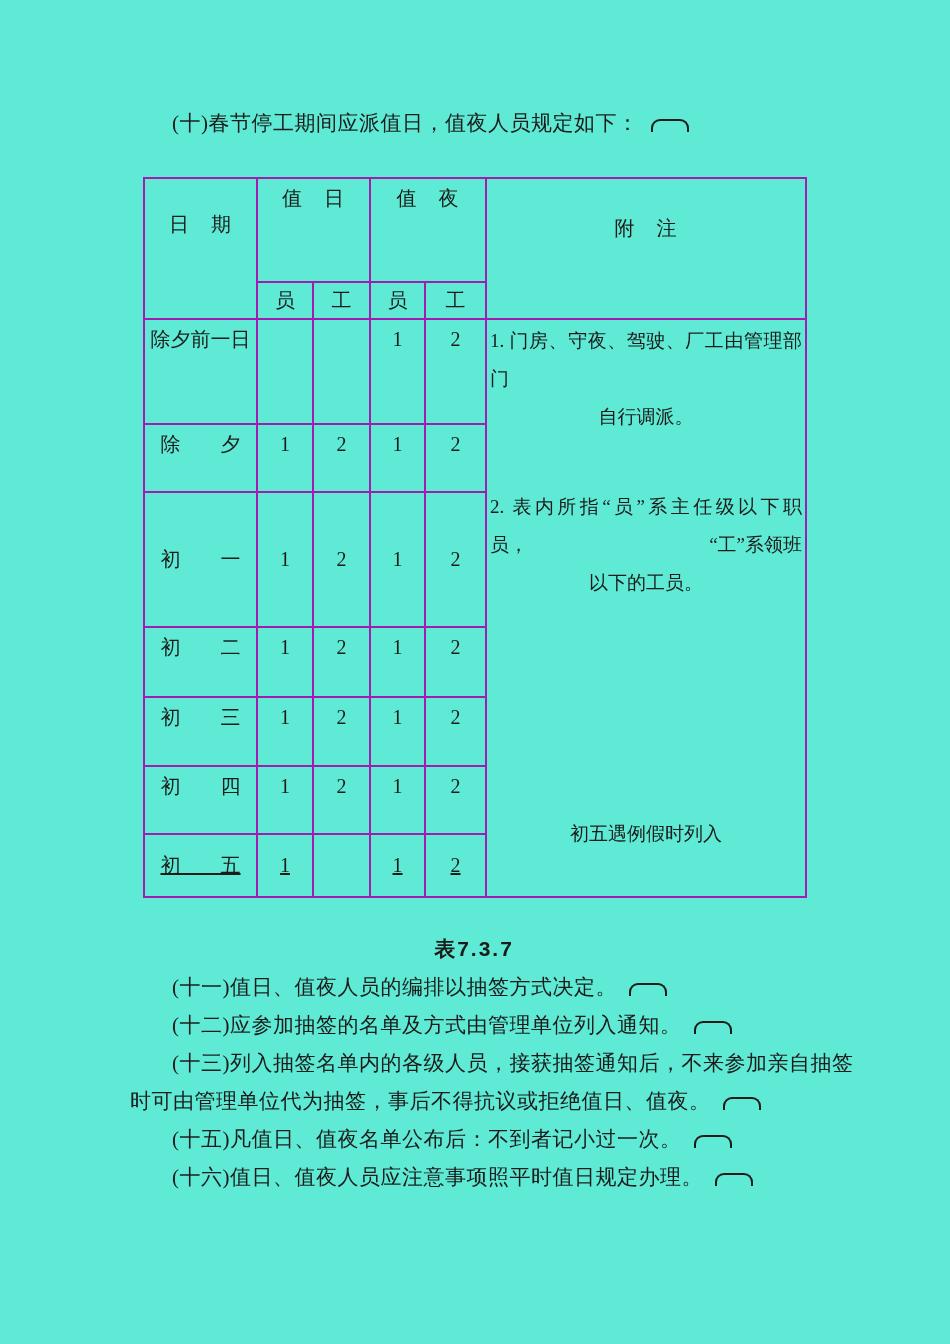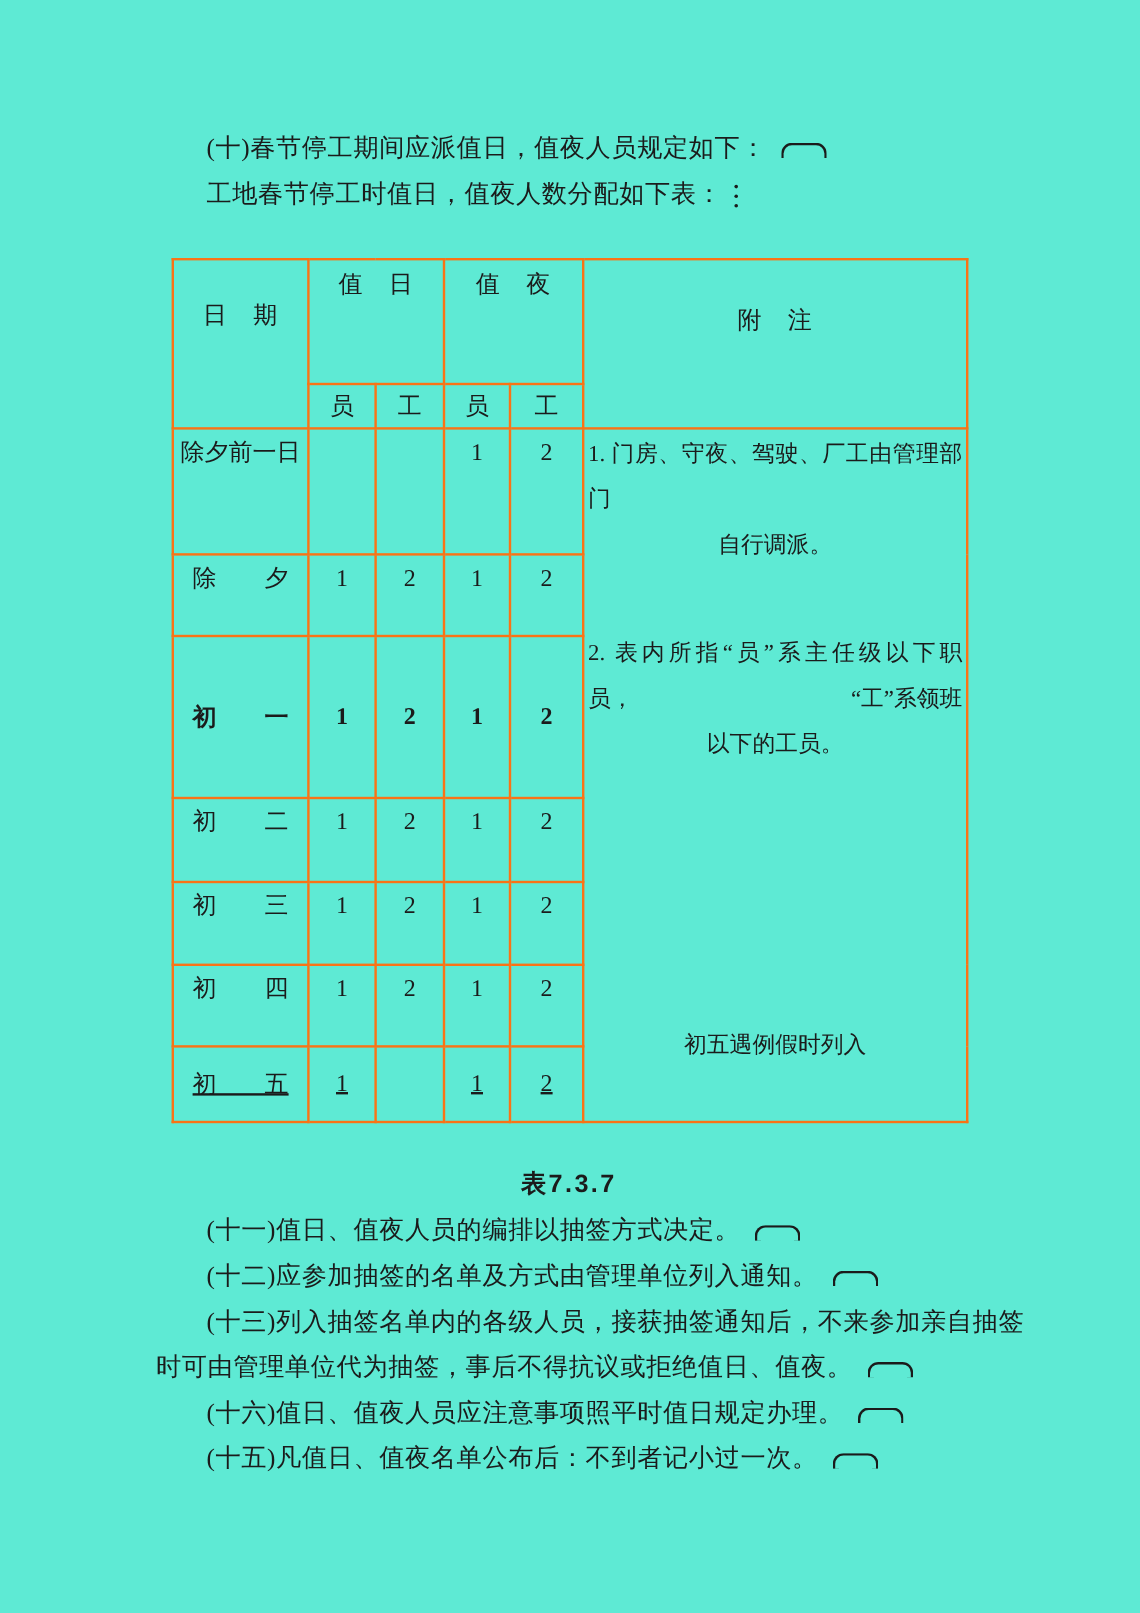--- a/index.html
+++ b/index.html
@@ -54,37 +54,37 @@
   }
 
   
   table.duty {
     border-collapse: collapse;
     table-layout: fixed;
     margin: 35px 0 0 13px;
     width: 662px;
   }
   table.duty td {
-    border: 2px solid #f97316;
+    border: 2px solid #a21caf;
     font-size: 20px;
     text-align: center;
     overflow: hidden;
   }
   td.sub-div   { border-left-width: 1px; }   
   td.group-div { border-left-width: 3px; }   
   tr.h1 td { vertical-align: top; }
   tr.h1 td.g-head { padding-top: 6px; letter-spacing: 1px; }
   td.c-date-h { padding-top: 32px; letter-spacing: 1px; font-family: Liberation Serif, serif; }
   td.c-note-h { padding-top: 36px; letter-spacing: 1px; }
   tr.h2 td { border-top-width: 1px; vertical-align: middle; }
   tr.h1 td { height: 96px; }
   tr.h2 td { height: 35px; }
   tr.r0 td { height: 100px; }
   tr.r1 td { height: 63px; margin-top: 32px; }
-  tr.r2 td { height: 133px; font-weight: bold; }
+  tr.r2 td { height: 133px; }
   tr.r3 td { height: 65px; margin-left: 12px; }
   tr.r4 td { height: 64px; }
   tr.r5 td { height: 63px; }
   tr.r6 td { height: 61px; text-decoration: underline; }
   tr.va-top td { vertical-align: top; padding-top: 3px; line-height: 32px; }
   tr.va-mid td { vertical-align: middle; }
   td.note-cell {
     position: relative;
     vertical-align: top;
     padding: 0;
@@ -112,21 +112,20 @@
   }
 </style>
 </head>
 <body>
 
 <div class="page">
   <div class="content">
 
     <p class="para indent"><span>(十)春节停工期间应派值日，值夜人员规定如下：</span><span class="mark-arc"></span></p>
 
-    <p class="para indent"><span>工地春节停工时值日，值夜人数分配如下表：</span><span class="mark-dots"><i></i><i></i><i></i></span></p>
 
     <table class="duty">
       <colgroup>
         <col style="width:113px">
           <col style="width:56px">
           <col style="width:57px">
         <col style="width:55px">
           <col style="width:61px">
           <col style="width:320px">
       </colgroup>
@@ -211,17 +210,17 @@
           <td class="sub-div">2</td>
         </tr>
       </tbody>
     </table>
 
     <div class="caption">表7.3.7</div>
 
     <p class="para indent"><span>(十一)值日、值夜人员的编排以抽签方式决定。</span><span class="mark-arc"></span></p>
     <p class="para indent"><span>(十二)应参加抽签的名单及方式由管理单位列入通知。</span><span class="mark-arc"></span></p>
     <p class="para indent"><span>(十三)列入抽签名单内的各级人员，接获抽签通知后，不来参加亲自抽签时可由管理单位代为抽签，事后不得抗议或拒绝值日、值夜。</span><span class="mark-arc"></span></p>
+    <p class="para indent"><span>(十五)凡值日、值夜名单公布后：不到者记小过一次。</span><span class="mark-arc"></span></p>
     <p class="para indent"><span>(十六)值日、值夜人员应注意事项照平时值日规定办理。</span><span class="mark-arc"></span></p>
-    <p class="para indent"><span>(十五)凡值日、值夜名单公布后：不到者记小过一次。</span><span class="mark-arc"></span></p>
 
   </div>
 </div>
 
 </body></html>

